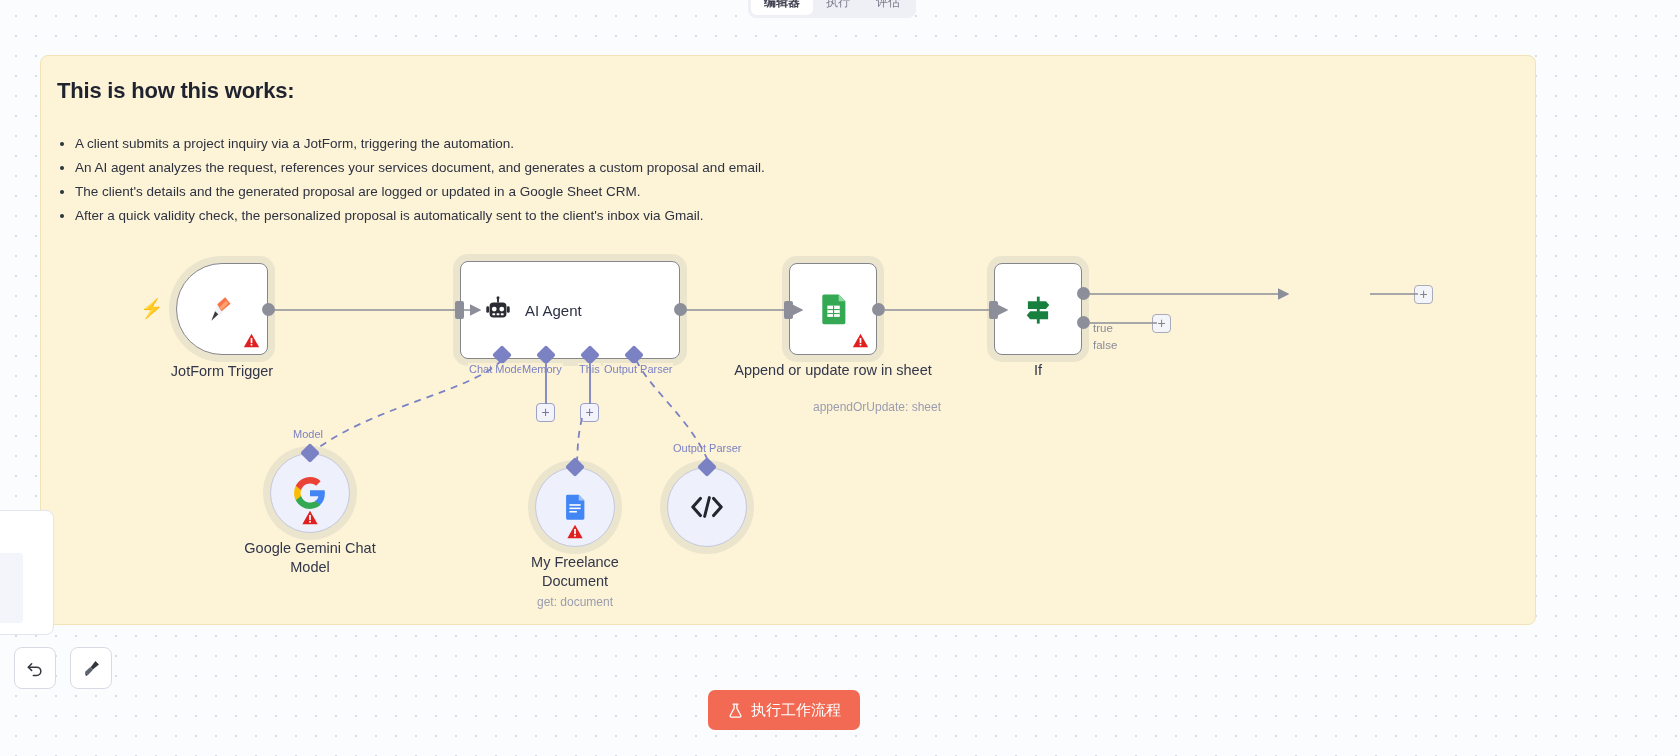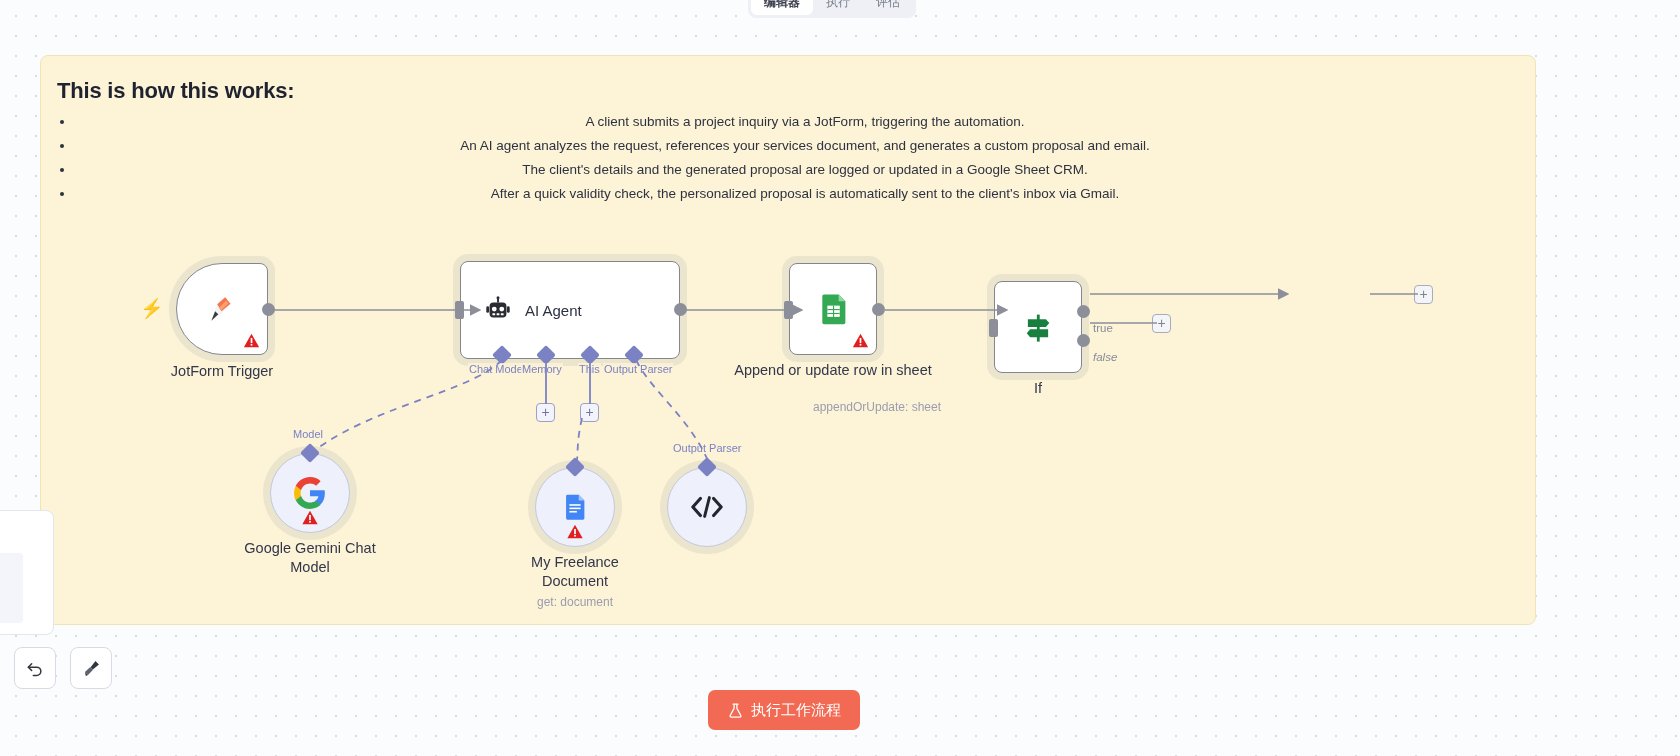--- a/index.html
+++ b/index.html
@@ -55,25 +55,25 @@
   
   #sticky {
     position: absolute; left: 40px; top: 55px;
     width: 1496px; height: 570px;
     background: #fdf3d7;
     border: 1px solid #f0e3b8;
     border-radius: 8px;
     z-index: 5;
   }
   #sticky h1 {
-    margin: 22px 0 8px 16px;
+    margin: 22px 0 30px 16px;
     font-size: 22px; font-weight: 700; color: #1f2330;
     letter-spacing: -0.2px;
   }
-  #sticky ul { margin: 0 0 0 16px; padding-left: 18px; text-align: center; }
+  #sticky ul { margin: 0 0 0 16px; padding-left: 18px; }
   #sticky li {
     font-size: 13.5px; color: #2d3240;
     line-height: 19px; margin-bottom: 5px;
   }
 
   
   #flow { position: absolute; inset: 0; z-index: 10; }
   #wires { position: absolute; inset: 0; z-index: 11; pointer-events: none; }
 
   .node { position: absolute; z-index: 14; }
@@ -298,35 +298,35 @@
         <rect x="9" y="7" width="2" height="6" fill="#fff"></rect>
           <rect x="9" y="14" width="2" height="2" fill="#fff"></rect>
       </svg>
     </div>
     <div class="sq-in" style="left:-5px; top:38px;"></div>
     <div class="dot-out" style="left:83px; top:40px;"></div>
     <div class="nlabel" style="top:98px; width:200px;" style2="">Append or update row in sheet</div>
     <div class="nsub" style="top:137px;margin-left:44px;">appendOrUpdate: sheet</div>
   </div>
 
-  <div class="node" style="left:994px; top:263px;margin-top:18px;">
+  <div class="node" style="left:994px; top:263px;">
     <div class="nbox" style="width:88px; height:92px; justify-content:center;">
       <svg width="36" height="36" viewBox="0 0 32 32">
         <rect x="15" y="5" width="2.5" height="24" fill="#18803f"></rect>
         <path d="M7 9 H23 L26 12.5 L23 16 H7 Z" fill="#18803f"></path>
         <path d="M25 18 H9 L6 21.5 L9 25 H25 Z" fill="#18803f"></path>
       </svg>
     </div>
     <div class="sq-in" style="left:-5px; top:38px;"></div>
     <div class="dot-out" style="left:83px; top:24px;"></div>
     <div class="dot-out" style="left:83px; top:53px;"></div>
     <div class="nlabel" style="top:98px;">If</div>
   </div>
   <div class="io-label" style="left:1093px; top:287px;">true</div>
-  <div class="io-label" style="left:1093px; top:316px;font-style:italic;">false</div>
+  <div class="io-label" style="left:1093px; top:304px;">false</div>
   <div class="plusbtn grey" style="left:1152px; top:314px;">+</div>
 
   <div class="plusbtn grey" style="left:1414px; top:285px;">+</div>
 
   <div class="rnode" style="left:270px; top:453px;">
     <div class="rcircle">
       <svg width="34" height="34" viewBox="0 0 32 32">
         <path d="M30 16.3c0-1-.1-2-.3-2.9H16v5.6h7.9c-.35 1.8-1.4 3.4-3 4.4v3.7h4.8C28.5 24.4 30 20.7 30 16.3z" fill="#4285f4"></path>
         <path d="M16 31c4.05 0 7.45-1.35 9.93-3.63l-4.85-3.77c-1.35.9-3.07 1.43-5.08 1.43-3.9 0-7.2-2.63-8.38-6.17H2.6v3.88C5.07 27.64 10.14 31 16 31z" fill="#34a853"></path>
         <path d="M7.62 18.86c-.3-.9-.47-1.86-.47-2.86s.17-1.96.47-2.86V9.26H2.6A15 15 0 0 0 1 16c0 2.42.58 4.7 1.6 6.74l5.02-3.88z" fill="#fbbc05"></path>

